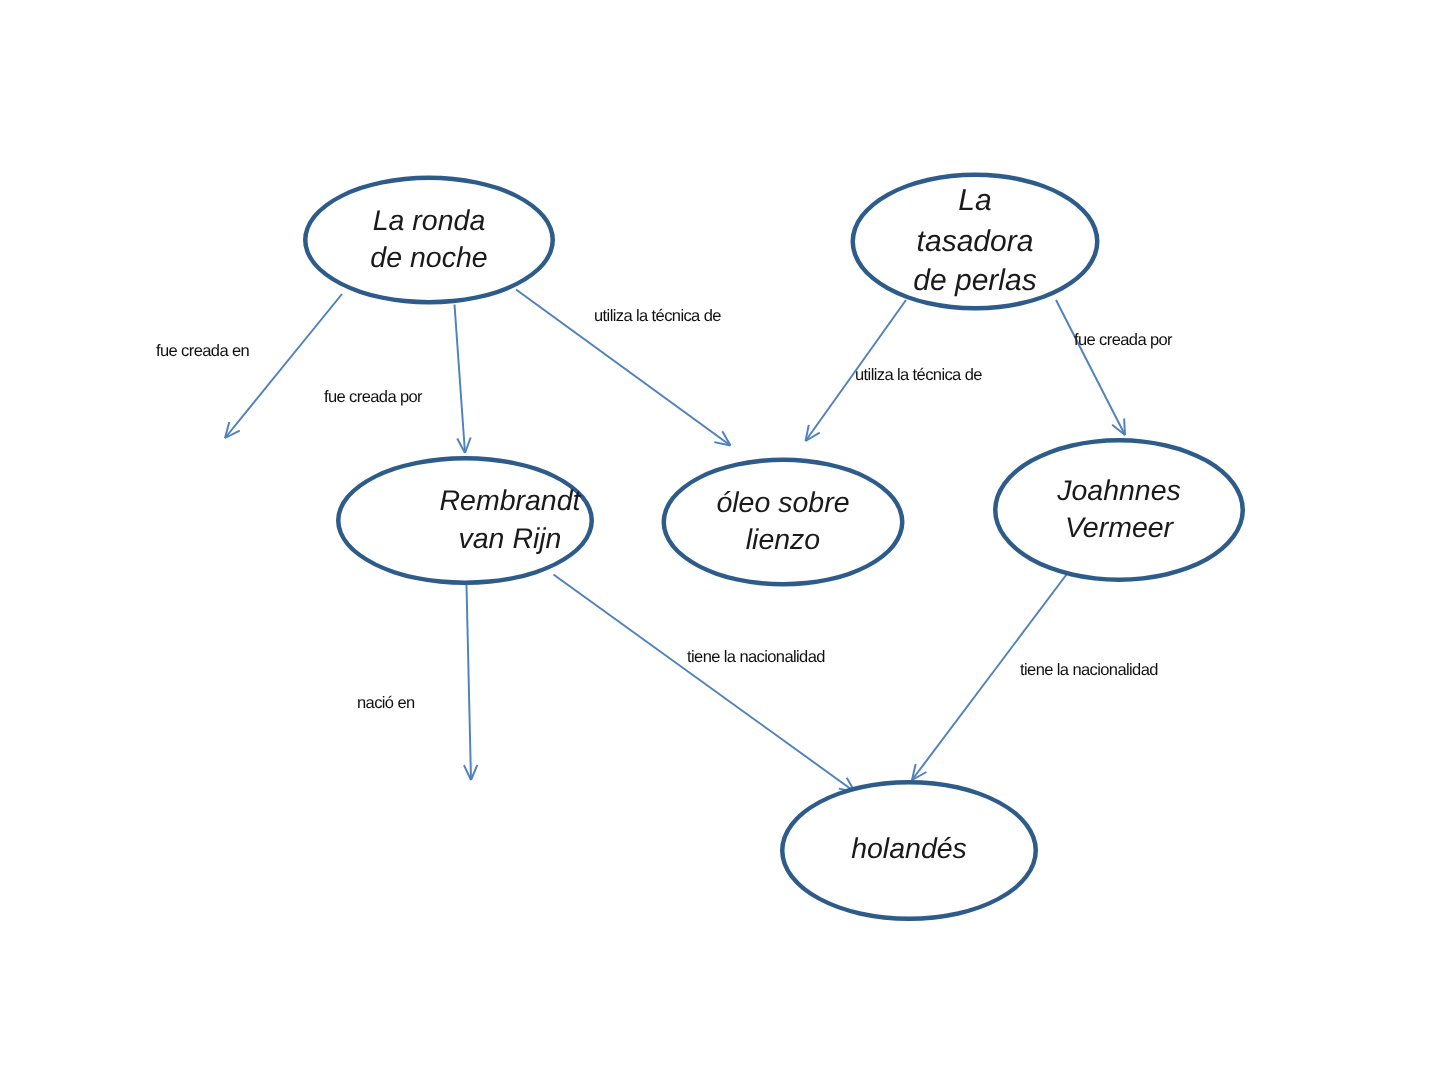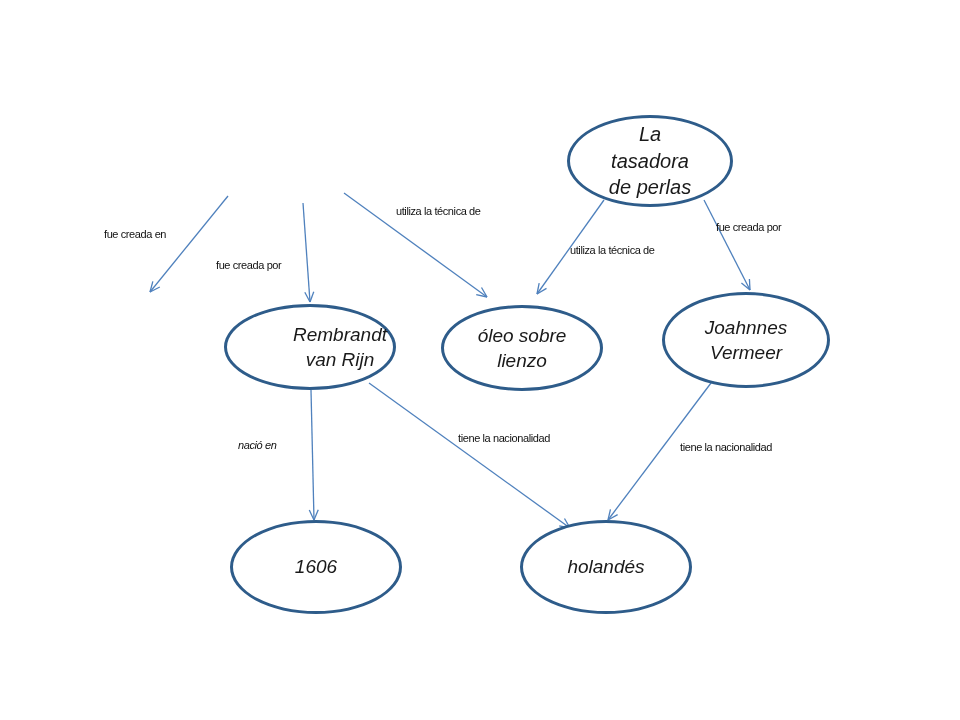--- a/index.html
+++ b/index.html
@@ -108,39 +108,40 @@
         <line x1="608" y1="520" x2="610.4502548974045" y2="509.27636950759006" stroke="#4F81BD" stroke-width="1.3"></line>
         <line x1="608" y1="520" x2="617.620731725136" y2="514.6669407397852" stroke="#4F81BD" stroke-width="1.3"></line>
       </g>
     </svg>
 
 <div class="edge-label" style="left: 104px; top: 228px;">fue creada en</div>
     <div class="edge-label" style="left: 216px; top: 259px;">fue creada por</div>
     <div class="edge-label" style="left: 396px; top: 205px;">utiliza la técnica de</div>
     <div class="edge-label" style="left: 570px; top: 244px;">utiliza la técnica de</div>
     <div class="edge-label" style="left: 716px; top: 221px;">fue creada por</div>
-    <div class="edge-label" style="left: 238px; top: 439px; font-style: italic;">nació en</div>
+    <div class="edge-label" style="left: 238px; top: 463px;">nació en</div>
     <div class="edge-label" style="left: 458px; top: 432px;">tiene la nacionalidad</div>
     <div class="edge-label" style="left: 680px; top: 441px;">tiene la nacionalidad</div>
+    <div class="node" style="left: 202px; top: 117px; width: 168px; height: 86px; border-color: rgb(46, 92, 138);">
+      <span class="node-label">La ronda
+de noche</span>
+    </div>
     <div class="node" style="left: 567px; top: 115px; width: 166px; height: 92px; border-color: rgb(46, 92, 138);">
       <span class="node-label small">La
 tasadora
 de perlas</span>
     </div>
     <div class="node" style="left: 224px; top: 304px; width: 172px; height: 86px; border-color: rgb(46, 92, 138); justify-content: flex-end;">
       <span class="node-label">Rembrandt
 van Rijn</span>
     </div>
     <div class="node" style="left: 441px; top: 305px; width: 162px; height: 86px; border-color: rgb(46, 92, 138); justify-content: center;">
       <span class="node-label">óleo sobre
 lienzo</span>
     </div>
     <div class="node" style="left: 662px; top: 292px; width: 168px; height: 96px; border-color: rgb(46, 92, 138);">
       <span class="node-label">Joahnnes
 Vermeer</span>
     </div>
-    <div class="node" style="left: 230px; top: 520px; width: 172px; height: 94px; border-color: rgb(46, 92, 138);">
-      <span class="node-label">1606</span>
-    </div>
     <div class="node" style="left: 520px; top: 520px; width: 172px; height: 94px; border-color: rgb(46, 92, 138); text-align: center;">
       <span class="node-label">holandés</span>
     </div>
   </div>
 
 </body></html>

